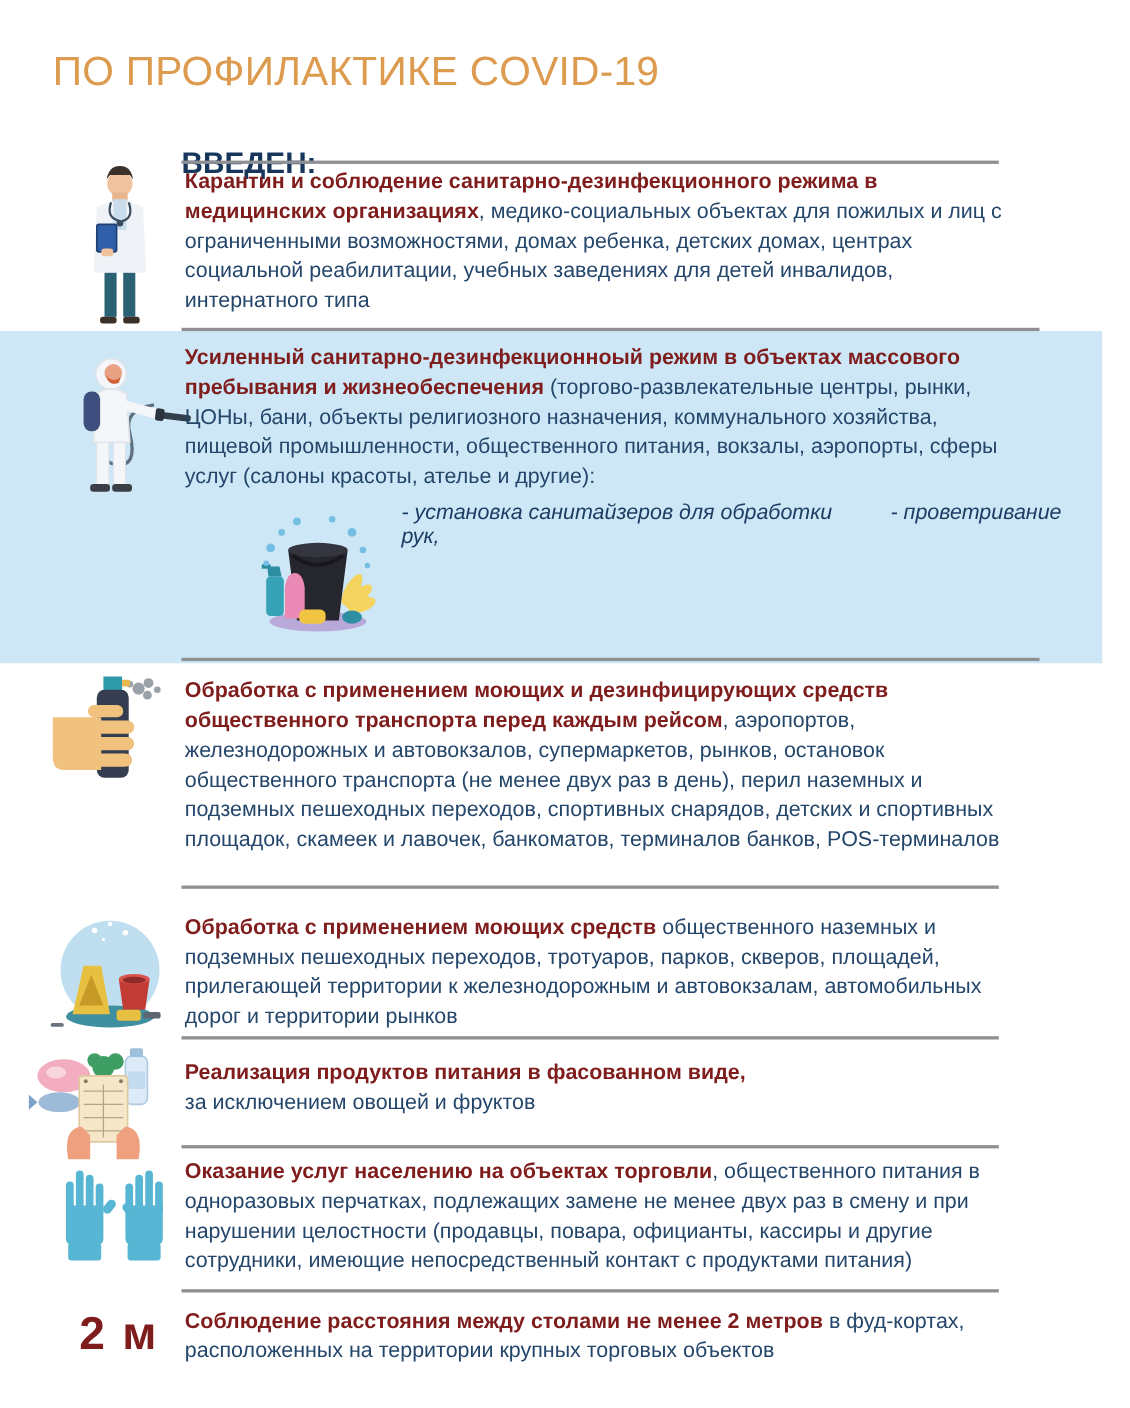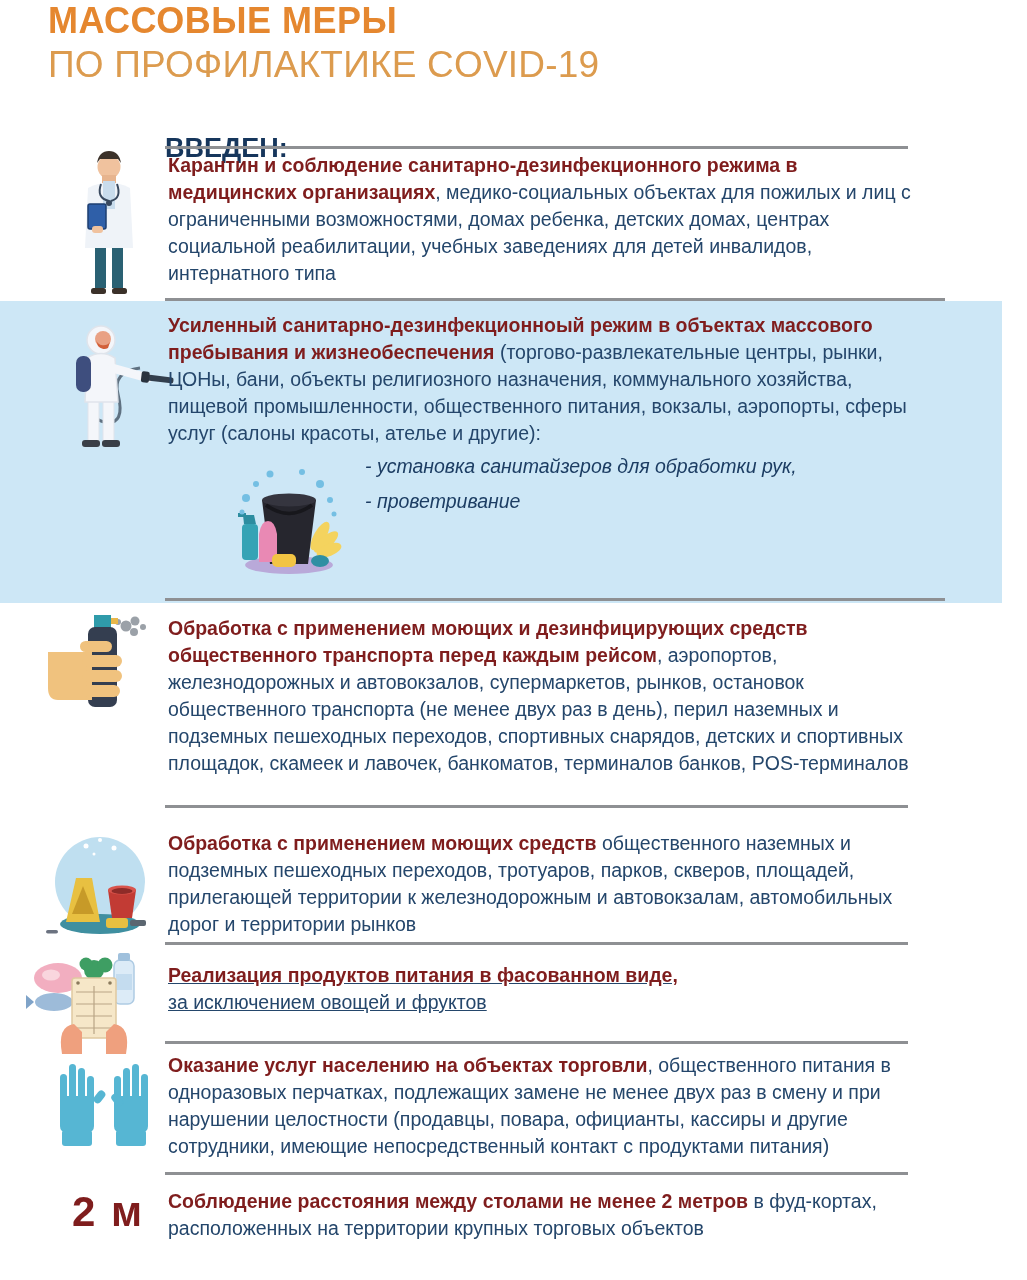--- a/index.html
+++ b/index.html
@@ -39,26 +39,26 @@
   .txt {
     position:absolute; left:168px; width:758px;
     font-size:19.5px; line-height:1.38; color:#24466B;
   }
   .txt .lead { font-weight:bold; color:#7f1d1d; }
   .txt .block { display:block; }
   #s1 { top:152px; }
   #s2 { top:312px; }
   #s3 { top:615px; }
   #s4 { top:830px; }
-  #s5 { top:962px;text-decoration:underline; }
+  #s5 { top:962px; }
   #s6 { top:1052px; }
   #s7 { top:1188px; }
   .bullets {
     position:absolute; left:365px; top:456px; width:600px;
-    display:flex; flex-direction:column; gap:13px;
+    display:flex; flex-direction:row; gap:13px;
     font-size:19.5px; font-style:italic; color:#1C3D63; line-height:1.12;
   }
   .icon { position:absolute; }
   #icon-doctor      { left:57px;  top:148px; width:104px; height:150px; }
   #icon-disinfector { left:52px;  top:312px; width:130px; height:142px; }
   #icon-bucket      { left:230px; top:460px; width:118px; height:118px; }
   #icon-sprayhand   { left:38px;  top:610px; width:118px; height:108px; }
   #icon-floor       { left:42px;  top:830px; width:116px; height:114px; }
   #icon-food        { left:26px;  top:950px; width:134px; height:104px; }
   #icon-gloves      { left:52px;  top:1060px; width:108px; height:102px; }
@@ -66,21 +66,20 @@
     position:absolute; left:72px; top:1188px;
     font-size:42px; font-weight:bold; color:#7f1d1d; letter-spacing:2px;
     white-space:nowrap;
   }
 </style>
 </head>
 <body>
 
 <div class="page">
 
-  <div class="title1">МАССОВЫЕ МЕРЫ</div>
   <div class="title2">ПО ПРОФИЛАКТИКЕ COVID-19</div>
   <div class="vveden">ВВЕДЕН:</div>
 
   <div class="band"></div>
 
   <div class="divider" id="d1"></div>
   <div class="divider" id="d2"></div>
   <div class="divider" id="d3"></div>
   <div class="divider" id="d4"></div>
   <div class="divider" id="d5"></div>

